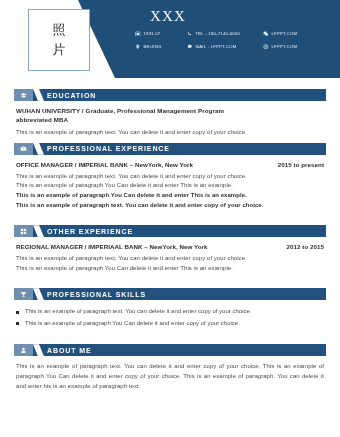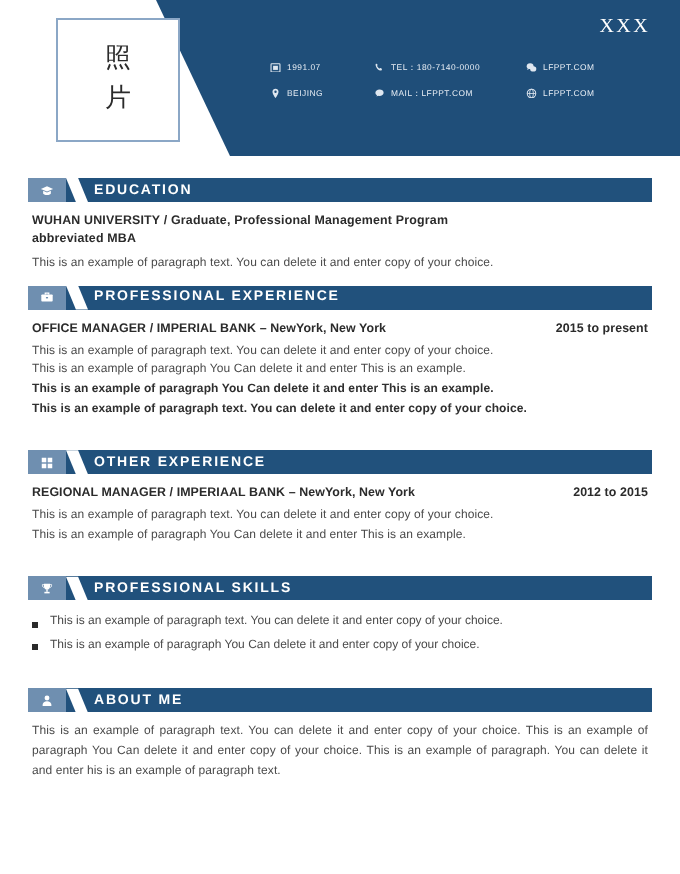--- a/index.html
+++ b/index.html
@@ -41,24 +41,24 @@
   .photo-frame span{
     font-family:"DejaVu Sans",sans-serif;
     font-size:13px;
     line-height:20px;
     color:#2b2b2b;
   }
   .name-title{
     position:absolute;
     left:150px;top:8px;
     width:175px;
-    text-align:right;
+    text-align:left;
     color:#ffffff;
     font-family:"Liberation Serif","DejaVu Serif",serif;
-    font-size:10px;
+    font-size:15px;
     letter-spacing:1.2px;
     z-index:4;
   }
   .contact-grid{
     position:absolute;
     left:135px;top:28px;
     width:200px;
     z-index:4;
     display:grid;
     grid-template-columns:52px 76px 72px;

